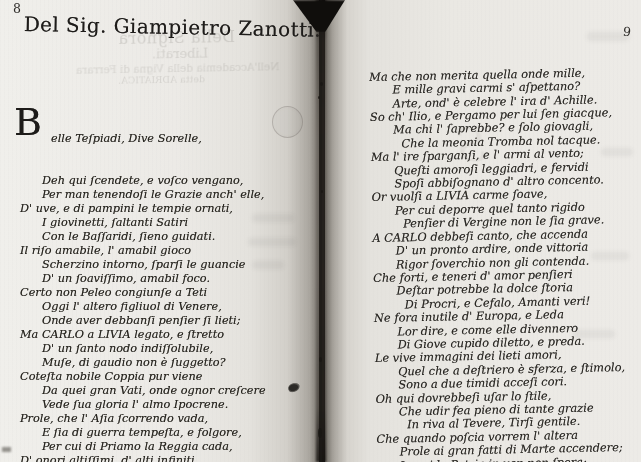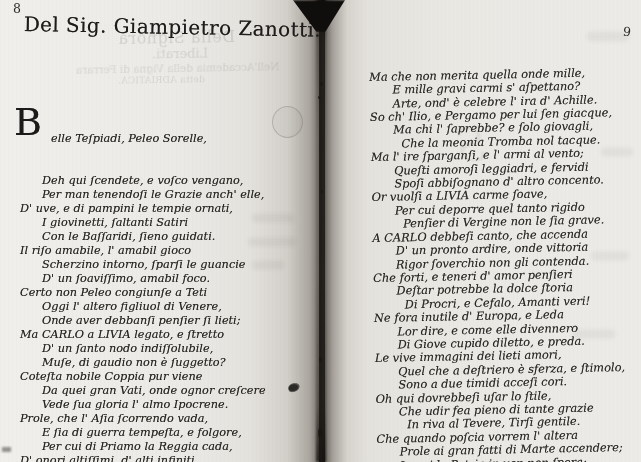--- a/index.html
+++ b/index.html
@@ -110,21 +110,21 @@
     <div class="ghost g-title">Della Signora</div>
     <div class="ghost g-l1">Liberati.</div>
     <div class="ghost g-l2">Nell'Accademia della Vigna di Ferrara</div>
     <div class="ghost g-l3">detta ADRIATICA.</div>
 
     <div class="title">Del Sig. Giampietro Zanotti.</div>
 
     <div class="dropcap">B</div>
 
     <div class="poem poem-left">
-      <div class="pl first-line">elle Teſpiadi, Peleo Sorelle,</div>
+      <div class="pl first-line">elle Teſpiadi, Dive Sorelle,</div>
       <div><div class="pl i1">Deh qui ſcendete, e voſco vengano,</div><div class="pl i1">Per man tenendoſi le Grazie anch' elle,</div><div class="pl i0">D' uve, e di pampini le tempie ornati,</div><div class="pl i1">I giovinetti, ſaltanti Satiri</div><div class="pl i1">Con le Baſſaridi, ſieno guidati.</div><div class="pl i0">Il riſo amabile, l' amabil gioco</div><div class="pl i1">Scherzino intorno, ſparſi le guancie</div><div class="pl i1">D' un ſoaviſſimo, amabil foco.</div><div class="pl i0">Certo non Peleo congiunſe a Teti</div><div class="pl i1">Oggi l' altero figliuol di Venere,</div><div class="pl i1">Onde aver debbanſi penſier ſi lieti;</div><div class="pl i0">Ma CARLO a LIVIA legato, e ſtretto</div><div class="pl i1">D' un ſanto nodo indiſſolubile,</div><div class="pl i1">Muſe, di gaudio non è ſuggetto?</div><div class="pl i0">Coteſta nobile Coppia pur viene</div><div class="pl i1">Da quei gran Vati, onde ognor creſcere</div><div class="pl i1">Vede ſua gloria l' almo Ipocrene.</div><div class="pl i0">Prole, che l' Aſia ſcorrendo vada,</div><div class="pl i1">E ſia di guerra tempeſta, e folgore,</div><div class="pl i1">Per cui di Priamo la Reggia cada,</div><div class="pl i0">D' onori altiſſimi, d' alti infiniti</div></div>
     </div>
 
     <div class="stain"></div>
     <div class="smudge" style="left:252px;top:214px;width:42px;height:8px;"></div>
     <div class="smudge" style="left:248px;top:238px;width:48px;height:8px;"></div>
     <div class="smudge" style="left:252px;top:261px;width:32px;height:8px;"></div>
     <div class="corner-mark"></div>
   </div>
 

